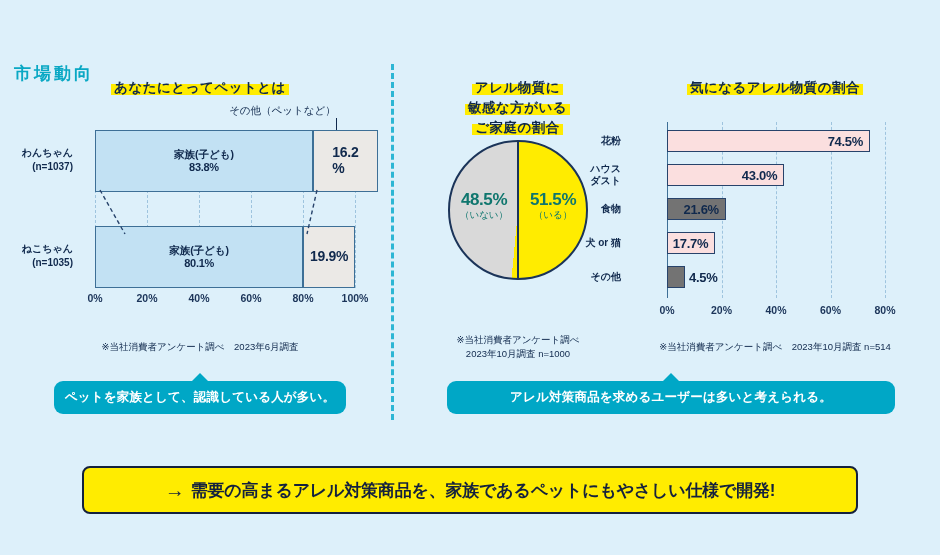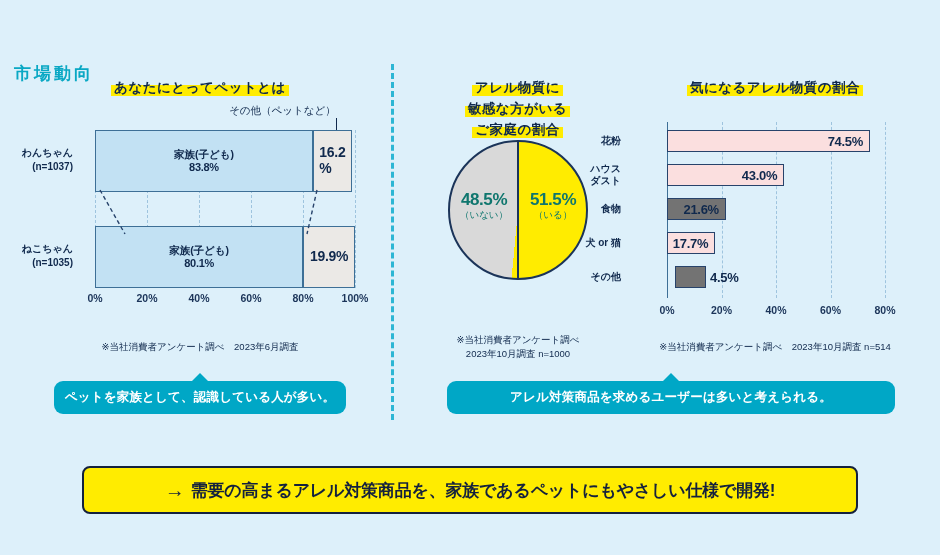--- a/index.html
+++ b/index.html
@@ -28,21 +28,20 @@
 
   
   .marker-head {
     text-align: center; color: #10294d;
     font-size: 13.5px; font-weight: bold; letter-spacing: .5px;
     line-height: 20px;
   }
   .marker-head span.hl {
     background: linear-gradient(to top, #ffec00 0, #ffec00 72%, rgba(255,236,0,0) 72%);
     padding: 0 3px;
-    font-family: Liberation Mono, monospace;
   }
 
   
   #chart1 { left: 30px; top: 78px; width: 340px; height: 250px; }
   #c1-title { width: 340px; top: 0; }
 
   .c1-plot { position: absolute; left: 65px; top: 52px; width: 260px; height: 158px; }
   .c1-grid { position: absolute; top: 0; width: 0; height: 158px; border-left: 1px dashed #9ec4de; }
   .c1-axis { position: absolute; left: 65px; top: 214px; width: 260px; height: 16px; }
   .c1-tick {
@@ -188,21 +187,21 @@
         <div class="c1-grid" style="left: 52px;"></div>
         <div class="c1-grid" style="left: 104px;"></div>
         <div class="c1-grid" style="left: 156px;"></div>
         <div class="c1-grid" style="left: 208px;"></div>
         <div class="c1-grid" style="left: 260px;"></div>
         <div class="c1-row" style="top: 0px;">
           <div class="c1-seg main" style="left: 0px; width: 217.88px;">
             <div class="lab">家族(子ども)</div>
             <div class="val">83.8%</div>
           </div>
-          <div class="c1-seg other" style="left: 217.88px; width: 39px;">
+          <div class="c1-seg other" style="left: 217.88px; width: 65px;">
             <div class="val">16.2<br>%</div>
           </div>
         </div>
         <div class="c1-rowlabel" style="top: 16px; margin-left: 20px;">
           <div>わんちゃん</div>
           <div>(n=1037)</div>
         </div>
         <div class="c1-row" style="top: 96px;">
           <div class="c1-seg main" style="left: 0px; width: 208.26px;">
             <div class="lab">家族(子ども)</div>
@@ -275,21 +274,21 @@
           <div>ダスト</div>
         </div>
         <div class="c3-bar gray" style="left: 0px; top: 76px; width: 58.86px;">21.6%</div>
         <div class="c3-cat" style="top: 81px;">
           <div>食物</div>
         </div>
         <div class="c3-bar pink" style="left: 0px; top: 110px; width: 48.2325px;">17.7%</div>
         <div class="c3-cat" style="top: 115px;">
           <div>犬 or 猫</div>
         </div>
-        <div class="c3-bar gray outside" style="left: 8px; top: 144px; width: 31px;">
+        <div class="c3-bar gray outside" style="left: 0px; top: 144px; width: 18px;">
           <span class="out">4.5%</span>
         </div>
         <div class="c3-cat" style="top: 149px;">
           <div>その他</div>
         </div>
       </div>
     <div class="c3-axis" id="c3-axis">
         <div class="c3-tick" style="left: 0px;">0%</div>
         <div class="c3-tick" style="left: 54.5px;">20%</div>
         <div class="c3-tick" style="left: 109px;">40%</div>

